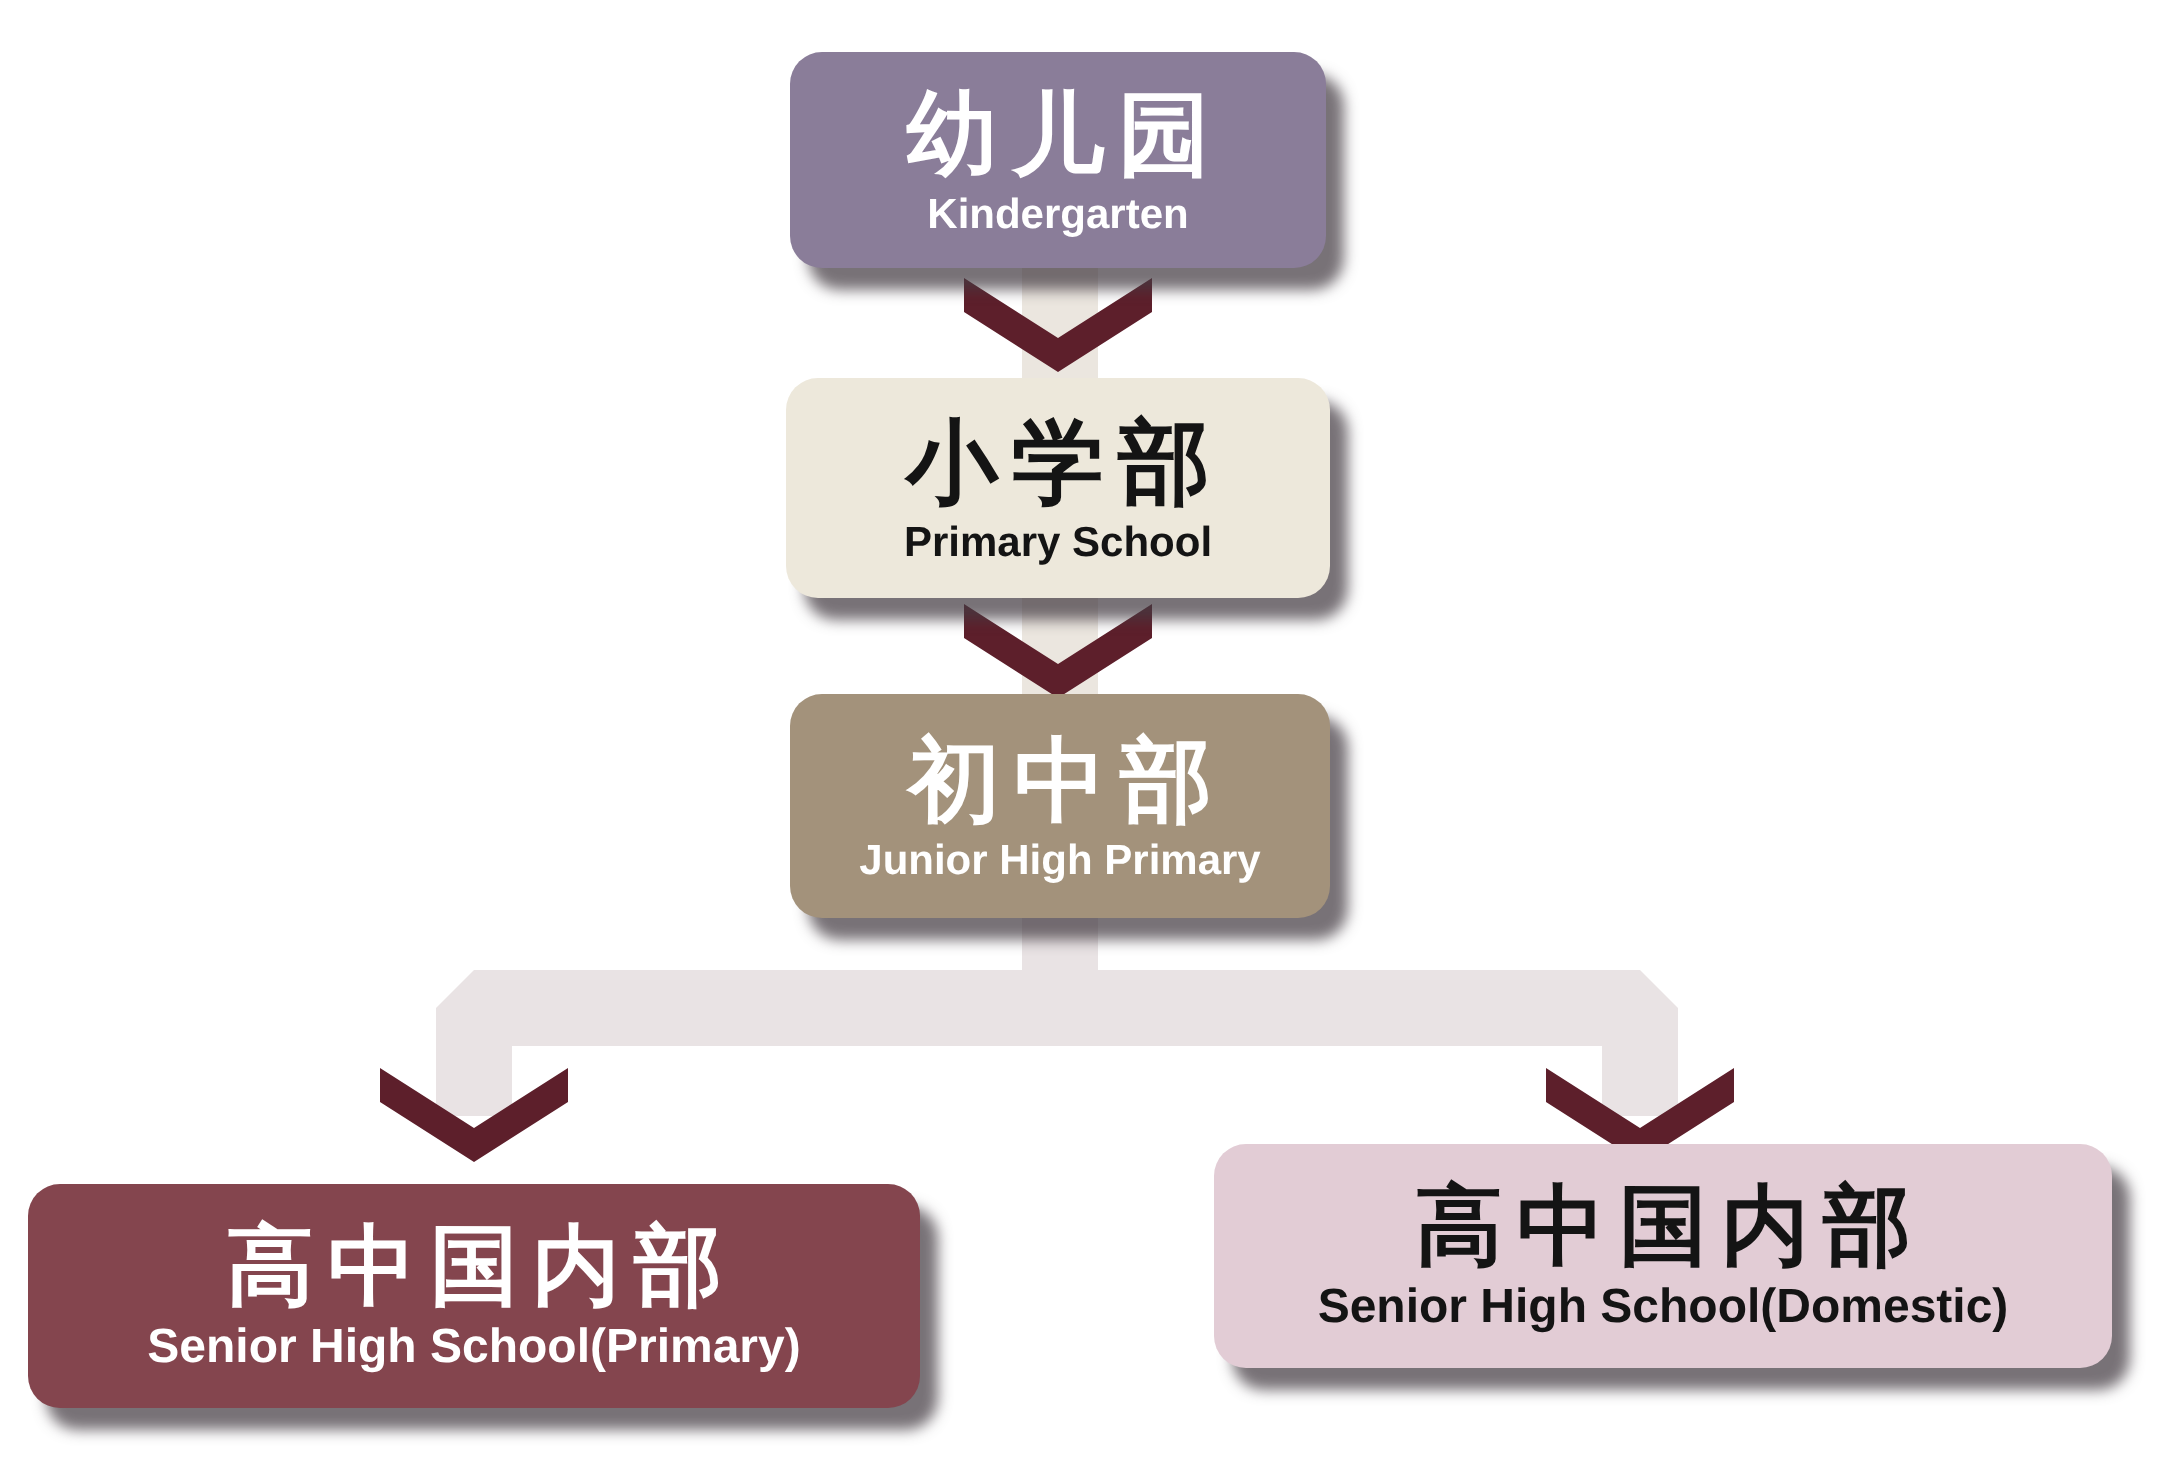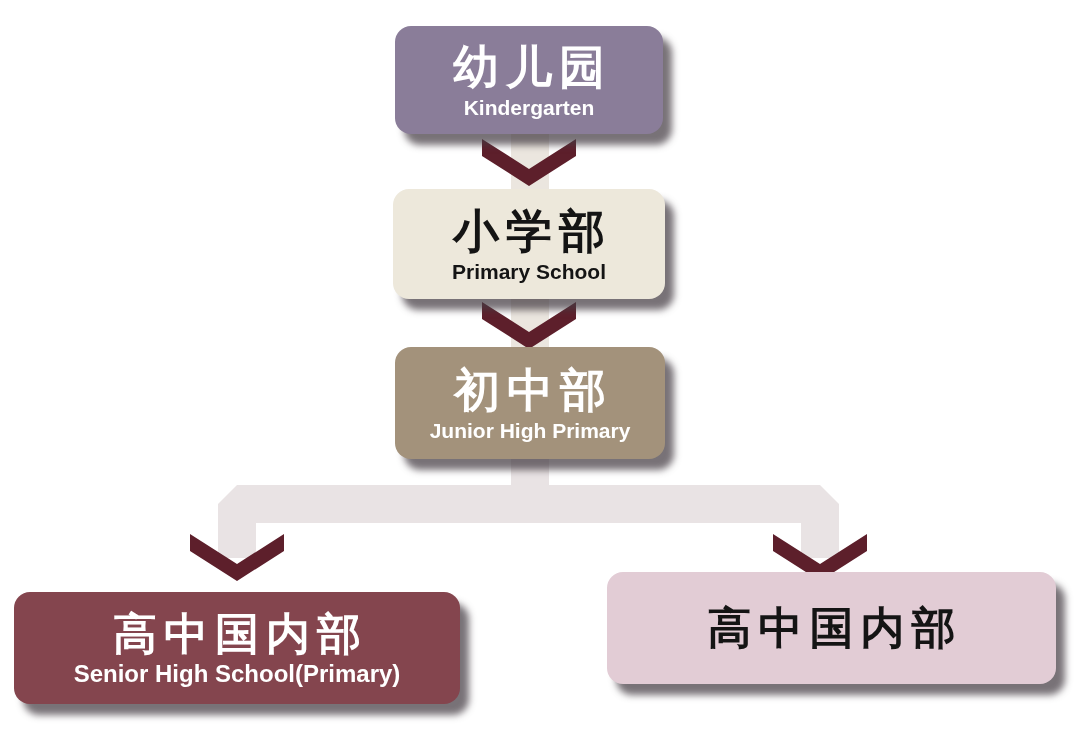--- a/index.html
+++ b/index.html
@@ -98,15 +98,16 @@
     <div class="en">Junior High Primary</div>
   </div>
 
   <div class="node" id="n-infusion">
     <div class="zh">高中国内部</div>
     <div class="en">Senior High School(Primary)</div>
   </div>
 
   <div class="node" id="n-domestic">
     <div class="zh">高中国内部</div>
+    <div class="en">Senior High School(Domestic)</div>
   </div>
 
 </div>
 
 </body></html>

